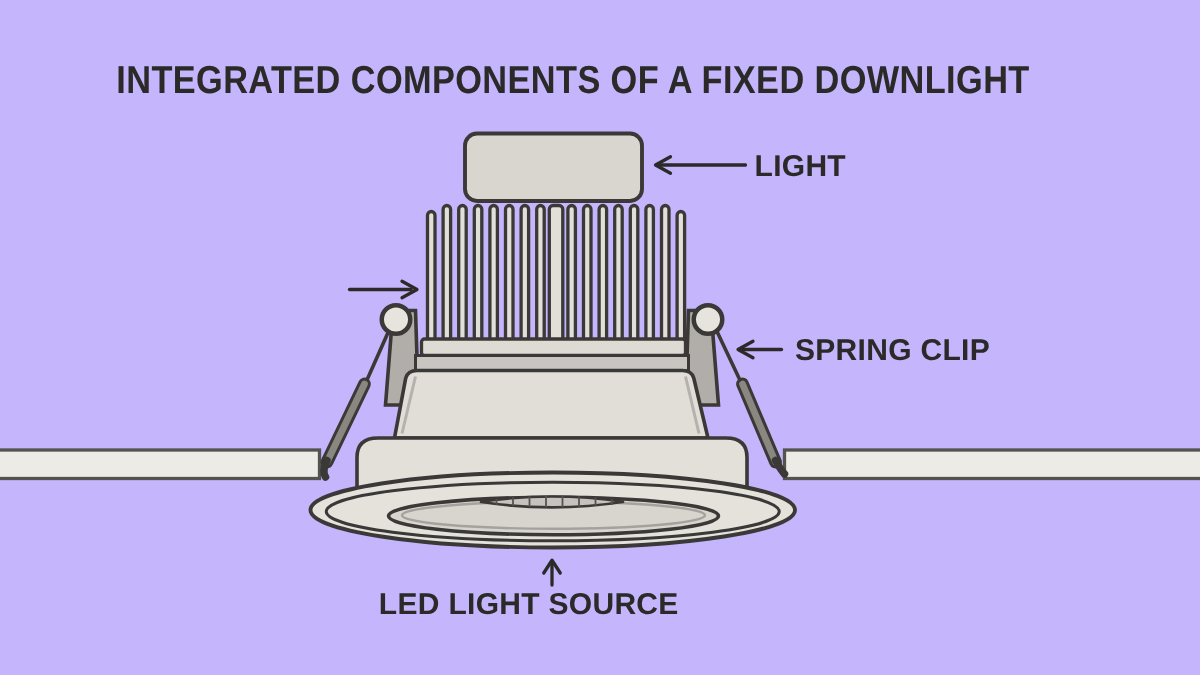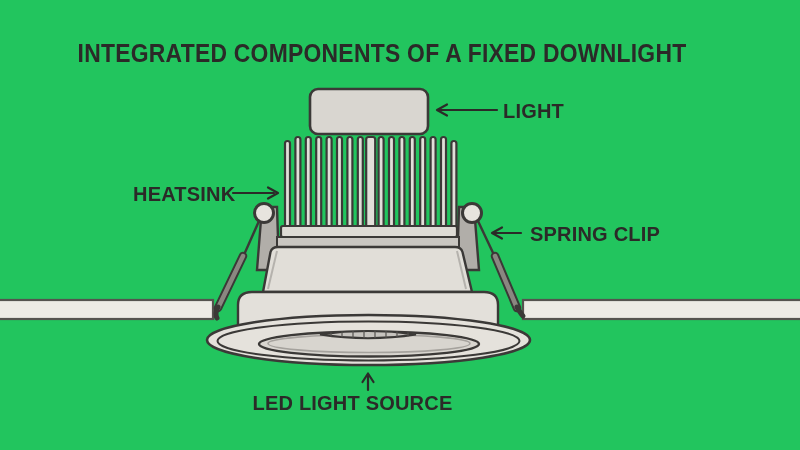--- a/index.html
+++ b/index.html
@@ -1,19 +1,19 @@
 <!DOCTYPE html>
 <html><head>
 <meta charset="utf-8">
 <style>
   html,body{margin:0;padding:0;}
   #stage{
     position:relative;
     width:800px;height:450px;
-    background:#22c55e;
+    background:#c4b5fd;
     overflow:hidden;
     font-family:"Liberation Sans", sans-serif;
   }
   #diagram-svg{position:absolute;left:0;top:0;}
   .lbl{
     position:absolute;
     color:#2b2a28;
     font-weight:bold;
     font-size:20px;
     line-height:22px;
@@ -134,16 +134,15 @@
       </g>
       <g>
         <line x1="368" y1="390" x2="368" y2="376"></line>
         <polyline points="362.5,382 368,373.5 373.5,382"></polyline>
       </g>
     </g>
   </svg>
 
   <div id="title">INTEGRATED COMPONENTS OF A FIXED DOWNLIGHT</div>
   <div id="driver-label" class="lbl">LIGHT</div>
-  <div id="heatsink-label" class="lbl">HEATSINK</div>
   <div id="led-label" class="lbl">LED LIGHT SOURCE</div>
   <div id="spring-clip-label" class="lbl">SPRING CLIP</div>
 </div>
 
 </body></html>

